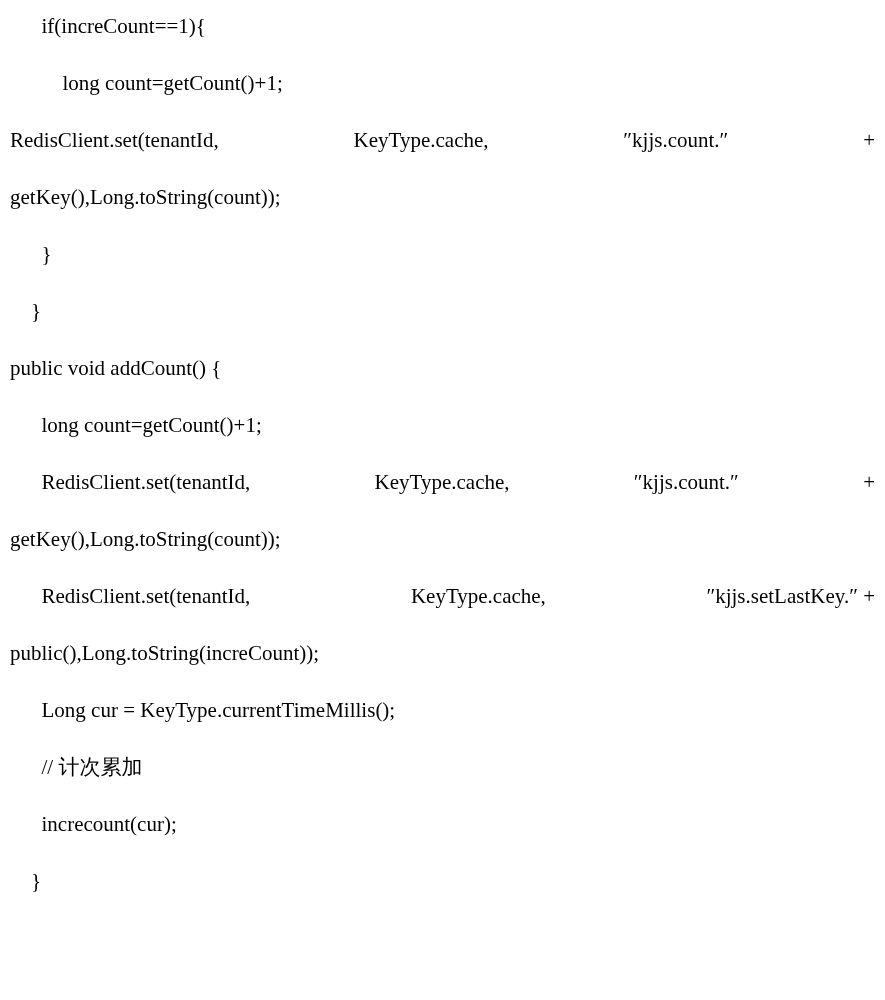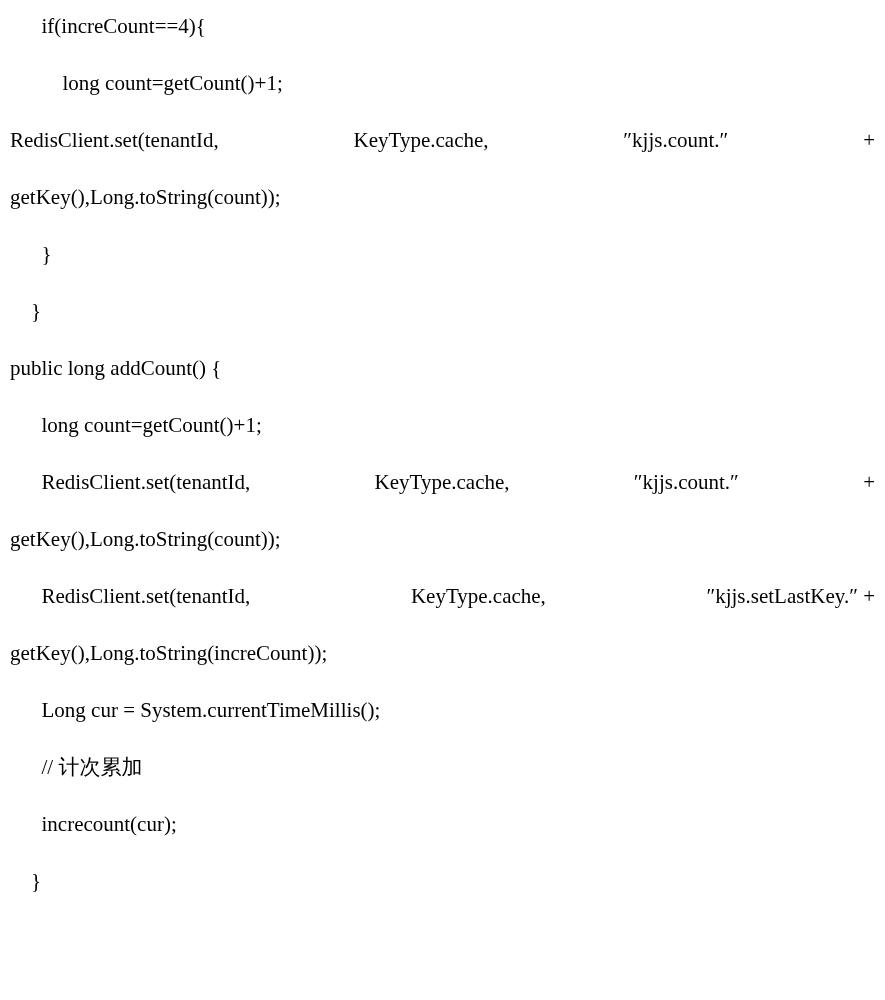--- a/index.html
+++ b/index.html
@@ -31,43 +31,43 @@
     gap: 44px;
   }
   .line.justify span {
     white-space: pre;
   }
 </style>
 </head>
 <body>
 
 <div class="container">
-  <div class="line">      if(increCount==4){</div>
+  <div class="line">      if(increCount==1){</div>
   <div class="line">          long count=getCount()+1;</div>
   <div class="line justify">
     <span>RedisClient.set(tenantId,</span>
     <span>KeyType.cache,</span>
     <span>″kjjs.count.″</span>
     <span>+</span>
   </div>
   <div class="line">getKey(),Long.toString(count));</div>
   <div class="line">      }</div>
   <div class="line">    }</div>
-  <div class="line">public long addCount() {</div>
+  <div class="line">public void addCount() {</div>
   <div class="line">      long count=getCount()+1;</div>
   <div class="line justify">
     <span>      RedisClient.set(tenantId,</span>
     <span>KeyType.cache,</span>
     <span>″kjjs.count.″</span>
     <span>+</span>
   </div>
   <div class="line">getKey(),Long.toString(count));</div>
   <div class="line justify">
     <span>      RedisClient.set(tenantId,</span>
     <span>KeyType.cache,</span>
     <span>″kjjs.setLastKey.″ +</span>
   </div>
-  <div class="line">getKey(),Long.toString(increCount));</div>
-  <div class="line">      Long cur = System.currentTimeMillis();</div>
+  <div class="line">public(),Long.toString(increCount));</div>
+  <div class="line">      Long cur = KeyType.currentTimeMillis();</div>
   <div class="line">      // 计次累加</div>
   <div class="line">      increcount(cur);</div>
   <div class="line">    }</div>
 </div>
 
 </body></html>

